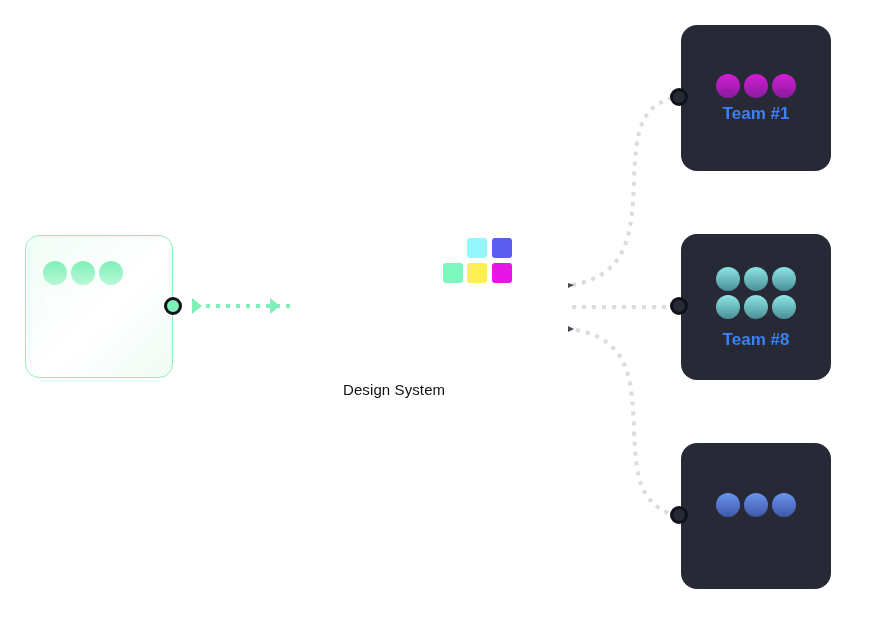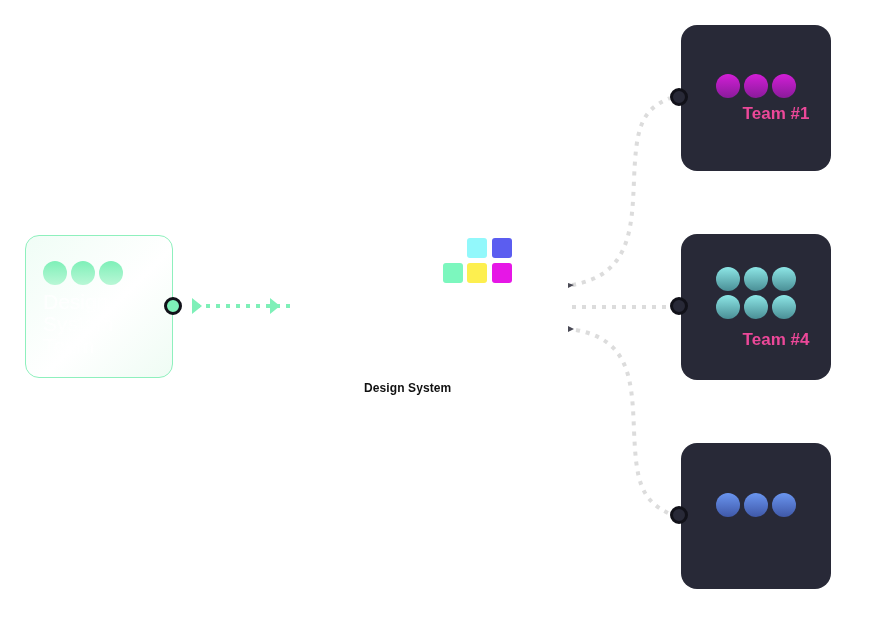--- a/index.html
+++ b/index.html
@@ -16,30 +16,30 @@
   }
   .source-node .dots { position: absolute; left: 17px; top: 25px; display: flex; gap: 4px; }
   .source-node .dot { width: 24px; height: 24px; border-radius: 50%;
      background: linear-gradient(180deg, #7ef0b8 0%, #b9f7d6 100%); }
   .source-node .label { position: absolute; left: 17px; top: 55px; width: 110px;
      font-size: 21px; line-height: 22px; color: #ffffff; opacity: 0.85; }
 
   .hub-icon { position: absolute; left: 443px; top: 238px; width: 70px; height: 46px; }
   .tile { position: absolute; width: 20px; height: 20px; border-radius: 3px; }
 
-  .hub-label { position: absolute; left: 364px; top: 381px; font-size: 12px;
-     font-weight: bold; color: #111111; letter-spacing: 0.1px; }
+  .hub-label { position: absolute; left: 343px; top: 381px; font-size: 15px;
+     font-weight: normal; color: #111111; letter-spacing: 0.1px; }
 
   .team-node { position: absolute; left: 681px; width: 150px; height: 146px;
      background: #282937; border-radius: 16px; box-sizing: border-box; }
   .team-node .dots { position: absolute; left: 35px; display: grid;
      grid-template-columns: repeat(3, 24px); gap: 4px 4px; }
   .team-node .dot { width: 24px; height: 24px; border-radius: 50%; }
   .team-node .label { position: absolute; left: 0; width: 150px; text-align: center;
-     font-size: 17px; font-weight: bold; color: #ec4899; margin-left: 20px; }
+     font-size: 17px; font-weight: bold; color: #3b82f6; }
 
   .port { position: absolute; width: 18px; height: 18px; border-radius: 50%;
      border: 3px solid #111119; box-sizing: border-box; }
 </style>
 </head>
 <body>
 
 <div class="stage">
 
   <svg class="wires" viewBox="0 0 870 620">
@@ -88,21 +88,21 @@
 
   <div class="team-node" style="top:234px;">
     <div class="dots" style="top:33px;">
       <div class="dot" style="background:linear-gradient(180deg,#8de6e6,#4a8f96);"></div>
       <div class="dot" style="background:linear-gradient(180deg,#8de6e6,#4a8f96);"></div>
       <div class="dot" style="background:linear-gradient(180deg,#8de6e6,#4a8f96);"></div>
       <div class="dot" style="background:linear-gradient(180deg,#8de6e6,#4a8f96);"></div>
       <div class="dot" style="background:linear-gradient(180deg,#8de6e6,#4a8f96);"></div>
       <div class="dot" style="background:linear-gradient(180deg,#8de6e6,#4a8f96);"></div>
     </div>
-    <div class="label" style="top:96px;">Team #4</div>
+    <div class="label" style="top:96px;">Team #8</div>
   </div>
   <div class="port" style="left:670px; top:297px; background:#282937;"></div>
 
   <div class="team-node" style="top:443px;">
     <div class="dots" style="top:50px;">
       <div class="dot" style="background:linear-gradient(180deg,#6a95ef,#3f58a8);"></div>
       <div class="dot" style="background:linear-gradient(180deg,#6a95ef,#3f58a8);"></div>
       <div class="dot" style="background:linear-gradient(180deg,#6a95ef,#3f58a8);"></div>
     </div>
   </div>

